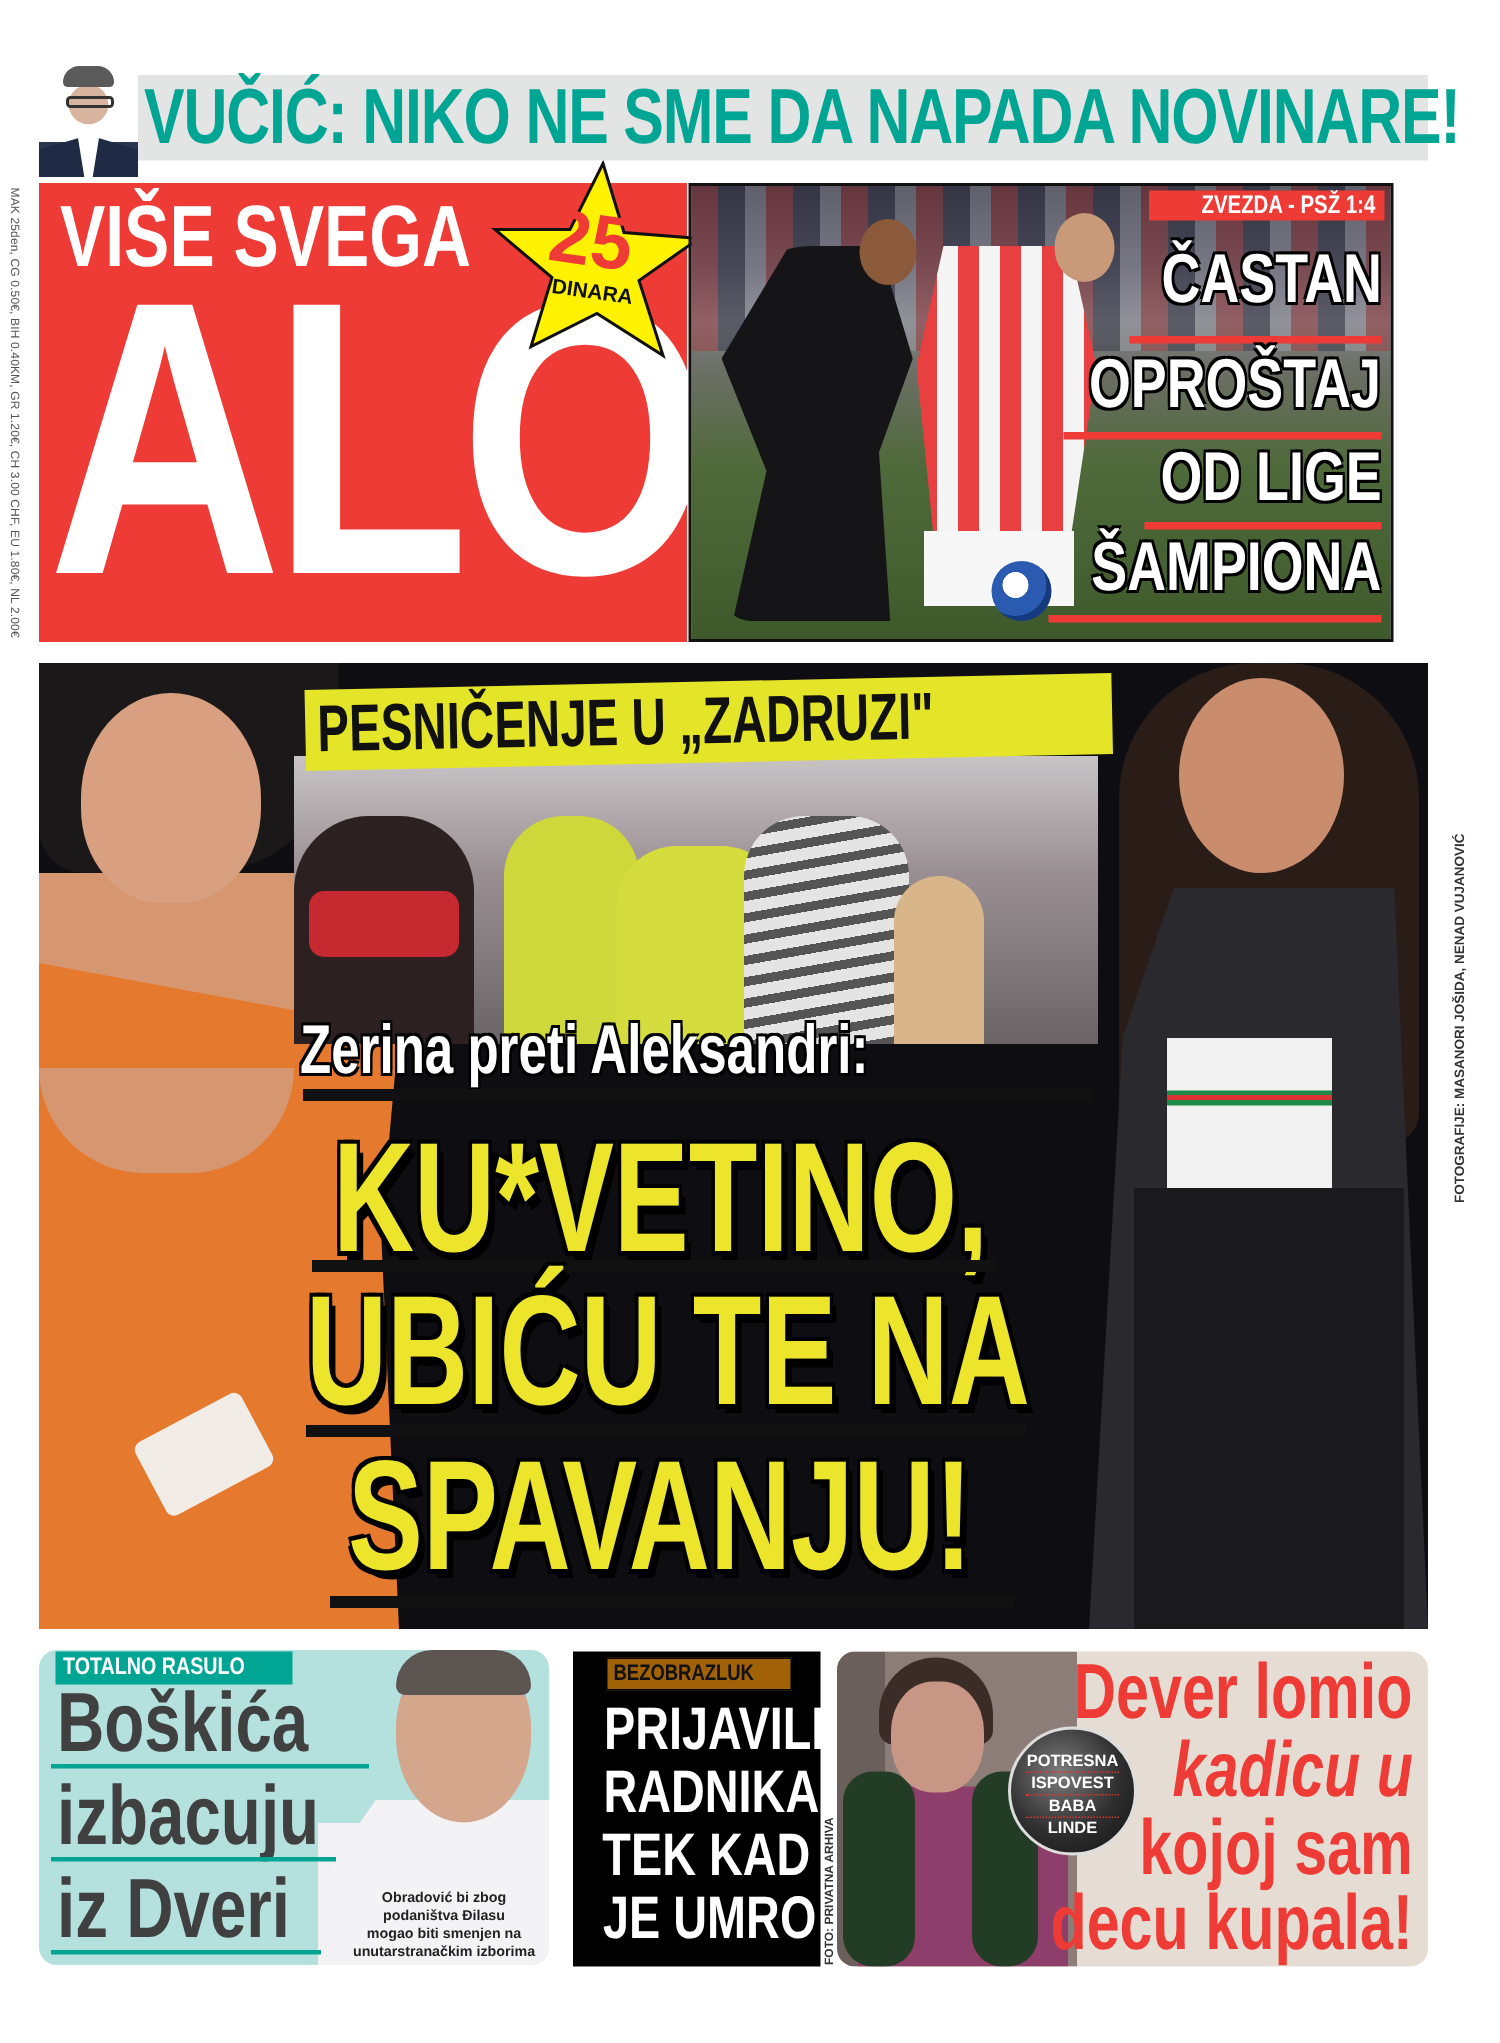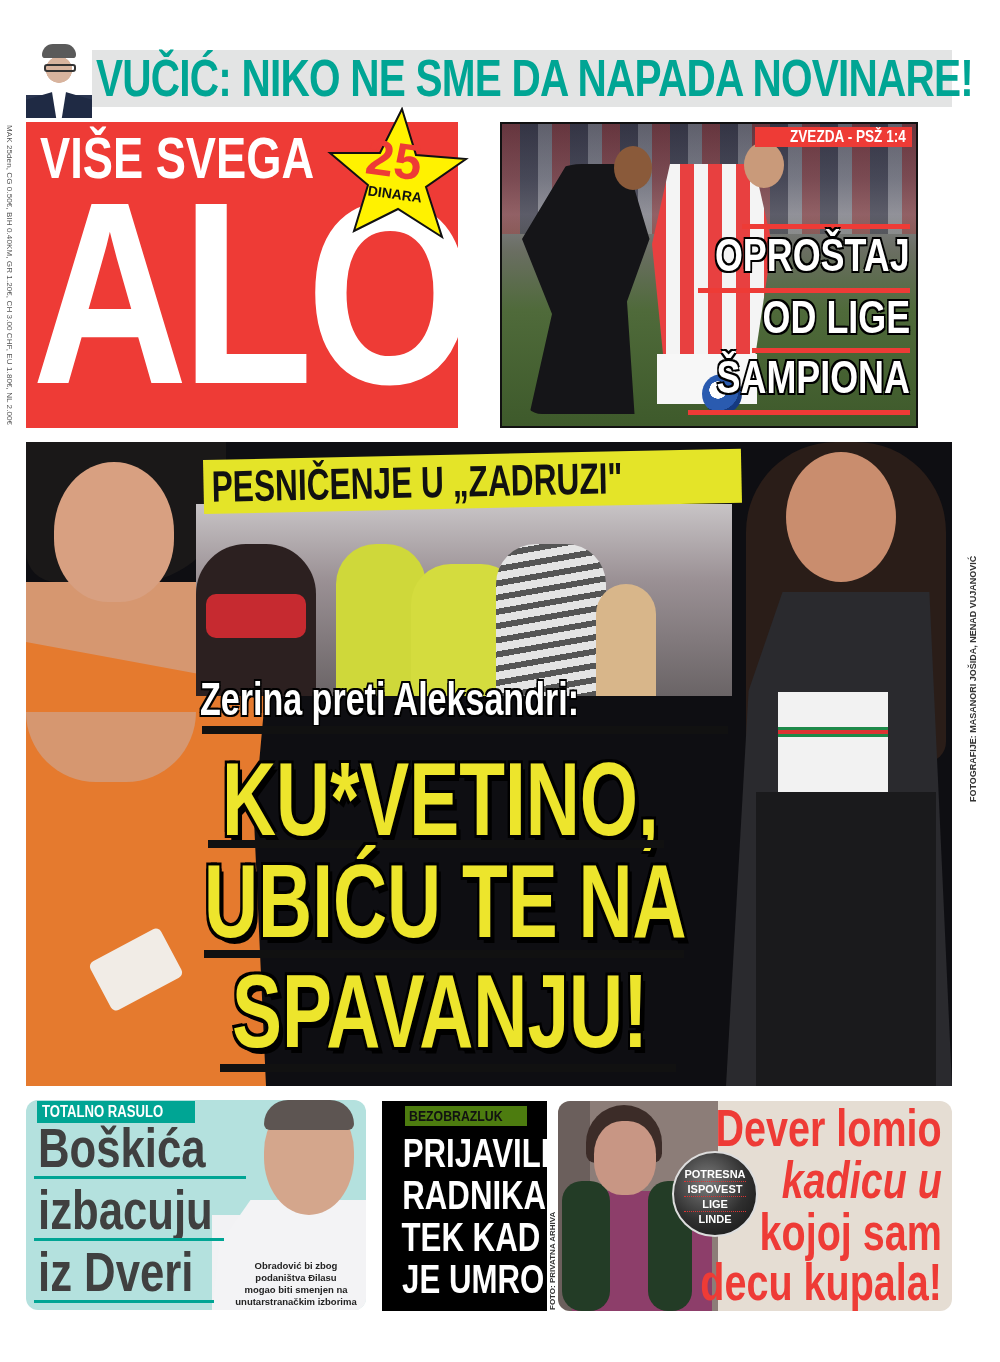--- a/index.html
+++ b/index.html
@@ -34,21 +34,21 @@
   #side-price span { position:absolute; left: 10px; top: 0; transform: rotate(90deg); transform-origin: left top; white-space: nowrap;
       font-size: 8px; color: #555; letter-spacing: 0.1px; }
 
   
   #price-star { left: 320px; top: 107px; width: 150px; height: 140px; }
   #price-star svg { position:absolute; left:0; top:0; }
   #price-number { left: 348px; top: 135px; width: 92px; text-align:center; color: #ee3b36; font-size: 50px; font-weight: 900; line-height: 50px; transform: rotate(8deg); }
   #price-unit { left: 352px; top: 186px; width: 86px; text-align:center; color: #111; font-size: 14px; font-weight: 900; transform: rotate(8deg); }
 
   
-  #football { left: 500px; top: 122px; width: 418px; height: 306px; border: 2px solid #111; overflow: hidden;
+  #football { left: 459px; top: 122px; width: 470px; height: 306px; border: 2px solid #111; overflow: hidden;
      background:
        linear-gradient(180deg, #3c3d4a 0%, #5b5d69 18%, #7f7f86 30%, #6a6e62 42%, #4f6a3a 62%, #3e5a2b 100%); }
   #football .crowd { position:absolute; left:0; top:0; width:100%; height:110px;
      background: repeating-linear-gradient(90deg, rgba(180,40,40,.35) 0 18px, rgba(40,40,60,.4) 18px 36px, rgba(200,200,210,.25) 36px 50px); }
   #football .player-dark { position:absolute; left:20px; top:40px; width:150px; height:250px; background:#151518; border-radius: 60px 60px 20px 20px; clip-path: polygon(30% 0, 70% 0, 85% 30%, 70% 55%, 75% 100%, 5% 100%, 20% 60%, 0 30%); }
   #football .player-dark-head { position:absolute; left:112px; top:22px; width:38px; height:44px; background:#8a5a3a; border-radius:50%; }
   #football .player-red { position:absolute; left:150px; top:40px; width:120px; height:200px;
      background: repeating-linear-gradient(90deg, #e84040 0 14px, #f4f4f4 14px 28px); clip-path: polygon(15% 0, 85% 0, 100% 40%, 85% 100%, 10% 100%, 0 40%); }
   #football .player-red-head { position:absolute; left:242px; top:18px; width:40px; height:46px; background:#c99a7a; border-radius:50%; }
   #football .shorts { position:absolute; left:155px; top:230px; width:100px; height:50px; background:#f7f7f7; }
@@ -116,21 +116,21 @@
   #boskic-photo .hair { position:absolute; left:52px; top:0; width:90px; height:30px; background:#5d5552; border-radius: 40px 40px 10px 10px; }
   #boskic-photo .shirt { position:absolute; left:0; top:100px; width:154px; height:110px; background:#f3f3f5; clip-path: polygon(25% 0, 100% 0, 100% 100%, 0 100%, 5% 40%); }
   #boskic-kicker { left: 37px; top: 1101px; background:#00a594; color:#fff; font-size: 16px; font-weight: 900; line-height: 22px; padding: 0 5px; }
   #boskic-kicker .squeeze { transform: scaleX(0.82); }
   .boskic-line { left: 38px; color: #404040; font-size: 56px; font-weight: 900; line-height: 60px; white-space: nowrap; }
   .boskic-line span { display:inline-block; transform: scaleX(0.78); transform-origin: left top; }
   .boskic-rule { left: 34px; height: 3px; background: #00a594; }
   #boskic-caption { left: 224px; top: 1260px; width: 144px; text-align: center; color: #222; font-size: 9.5px; font-weight: 700; line-height: 12px; }
 
   #box-radnik { left: 382px; top: 1101px; width: 165px; height: 210px; background: #000; }
-  #radnik-kicker { left: 404px; top: 1105px; background:#4d7c0f; color:#111; font-size: 15px; font-weight: 900; line-height: 20px; padding: 0 4px; border: 1px solid #000; }
+  #radnik-kicker { left: 404px; top: 1105px; background:#a16207; color:#111; font-size: 15px; font-weight: 900; line-height: 20px; padding: 0 4px; border: 1px solid #000; }
   #radnik-kicker .squeeze { transform: scaleX(0.82); }
   .radnik-line { left: 382px; width: 165px; text-align:center; color:#fff; font-size: 40px; font-weight: 900; line-height: 42px; white-space: nowrap; }
   .radnik-line span { display:inline-block; transform: scaleX(0.78); }
   #radnik-credit { left: 548px; top: 1310px; width: 10px; height: 180px; }
   #radnik-credit span { position:absolute; left: 0; top: 0; transform: rotate(-90deg); transform-origin: left top; white-space: nowrap; font-size: 8px; color: #333; font-weight: 700; }
 
   #box-dever { left: 558px; top: 1101px; width: 394px; height: 210px; background: #e5ddd3; border-radius: 12px; overflow: hidden; }
   #dever-photo { position:absolute; left: 0; top: 0; width: 160px; height: 210px;
      background: linear-gradient(90deg, #6b5f5c 0 20%, #8c7d78 20%); }
   #dever-photo .hair { position:absolute; left:28px; top:4px; width:76px; height:58px; background:#3c2c28; border-radius:40px 40px 10px 10px; }
@@ -182,20 +182,21 @@
 
 <div id="football" class="abs">
   <div class="crowd"></div>
   <div class="player-dark"></div>
   <div class="player-dark-head"></div>
   <div class="player-red"></div>
   <div class="player-red-head"></div>
   <div class="shorts"></div>
   <div class="ball"></div>
   <div id="fb-kicker" class="abs"><span class="squeeze">ZVEZDA - PSŽ 1:4</span></div>
+  <div class="fb-line abs" style="top:36px;"><span>ČASTAN</span></div>
   <div class="fb-rule abs" style="top:100px; width:168px;"></div>
   <div class="fb-line abs" style="top:106px;"><span>OPROŠTAJ</span></div>
   <div class="fb-rule abs" style="top:164px; width:212px;"></div>
   <div class="fb-line abs" style="top:168px;"><span>OD LIGE</span></div>
   <div class="fb-rule abs" style="top:224px; width:158px;"></div>
   <div class="fb-line abs" style="top:228px;"><span>ŠAMPIONA</span></div>
   <div class="fb-rule abs" style="top:286px; width:222px;"></div>
 </div>
 
 <div id="main-photo" class="abs">
@@ -279,19 +280,19 @@
     <div class="body"></div>
       <div class="fur-l"></div>
       <div class="fur-r"></div>
       <div class="hair"></div>
       <div class="face"></div>
   </div>
 </div>
 <div id="dever-badge" class="abs">
   <div>POTRESNA</div>
   <div>ISPOVEST</div>
-  <div>LIGE</div>
+  <div>BABA</div>
   <div>LINDE</div>
 </div>
 <div class="dever-line abs" style="top:1102px;"><span>Dever lomio</span></div>
 <div class="dever-line abs" style="top:1154px;font-style:italic;"><span>kadicu u</span></div>
 <div class="dever-line abs" style="top:1206px;"><span>kojoj sam</span></div>
 <div class="dever-line abs" style="top:1256px;"><span>decu kupala!</span></div>
 
 </body></html>

